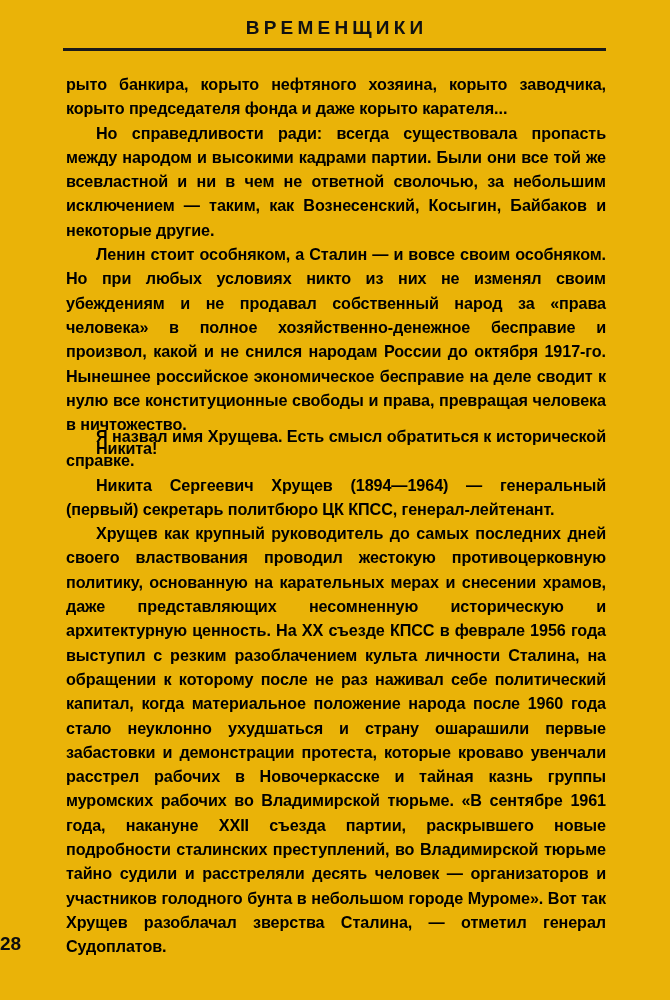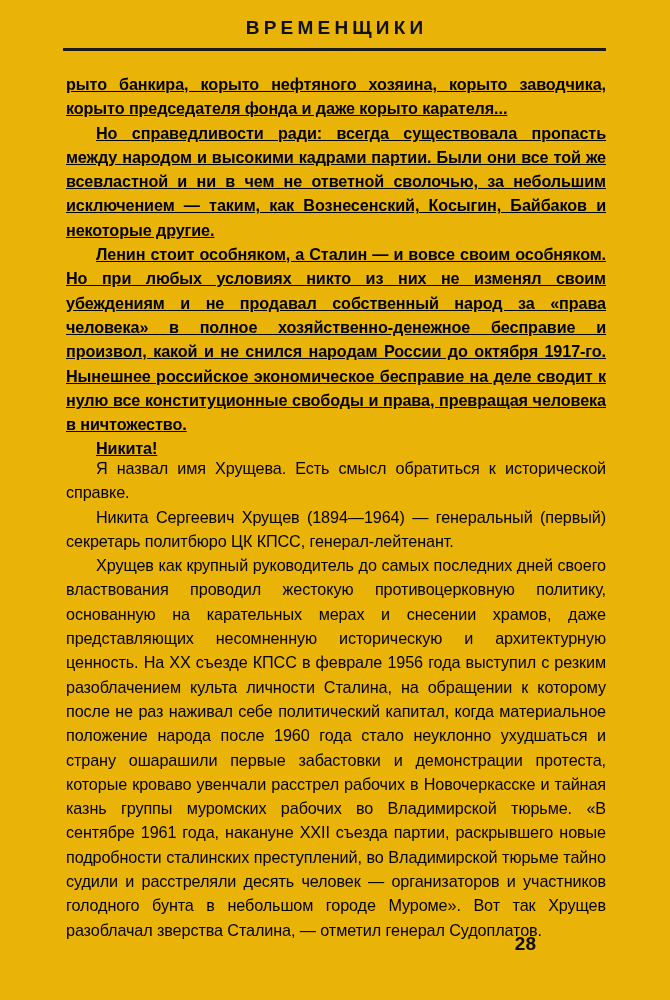--- a/index.html
+++ b/index.html
@@ -58,45 +58,44 @@
     -webkit-hyphens: none;
     hyphens: none;
     font-size: 16.2px;
     line-height: 24.3px;
     letter-spacing: -0.1px;
     word-spacing: 0px;
   }
   .textblock.upper {
     top: 72px;
     font-weight: bold;
-    text-decoration: underline;
   }
   .textblock.lower {
-    top: 456px;
-    font-weight: normal;
+    top: 424px;
+    font-weight: bold;
   }
   .textblock p {
     margin: 0;
     text-indent: 30px;
   }
   .textblock p.noindent {
     text-indent: 0;
   }
   
   .textblock p:last-child {
     margin-bottom: 0;
   }
 
   
   .folio {
     position: absolute;
     left: 0;
     top: 934px;
     width: 536px;
-    text-align: right;
+    text-align: left;
     font-size: 19px;
     font-weight: bold;
     line-height: 1;
     color: #0d0d0d;
   }
 </style>
 </head>
 <body>
 
 <div class="page">

